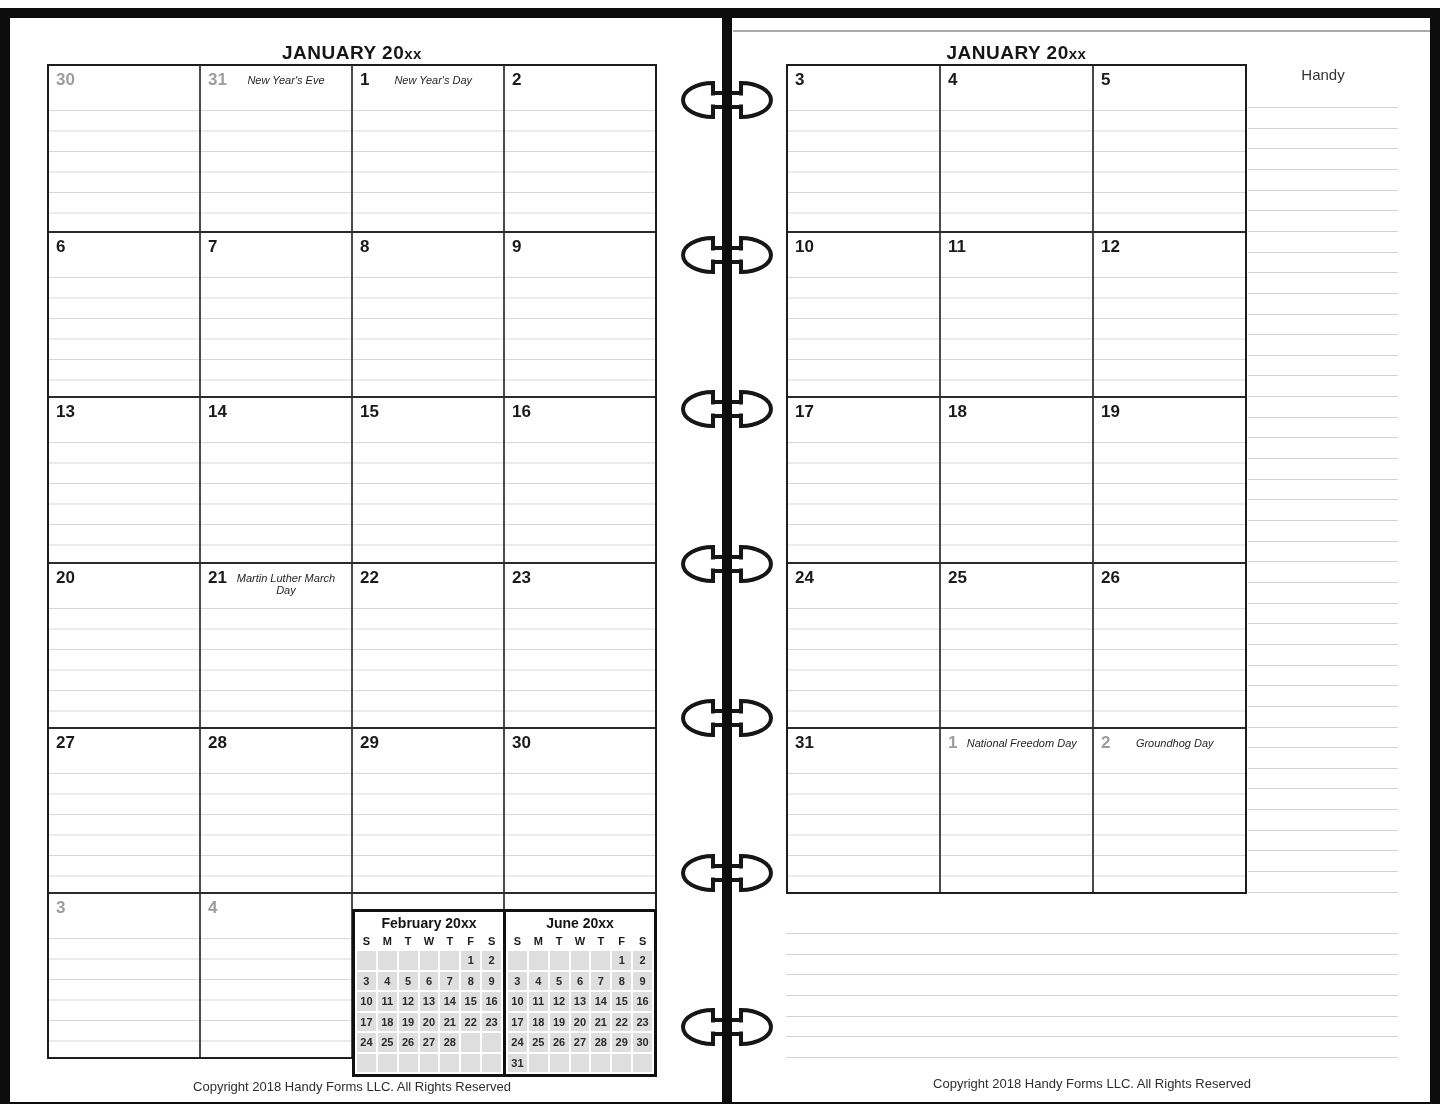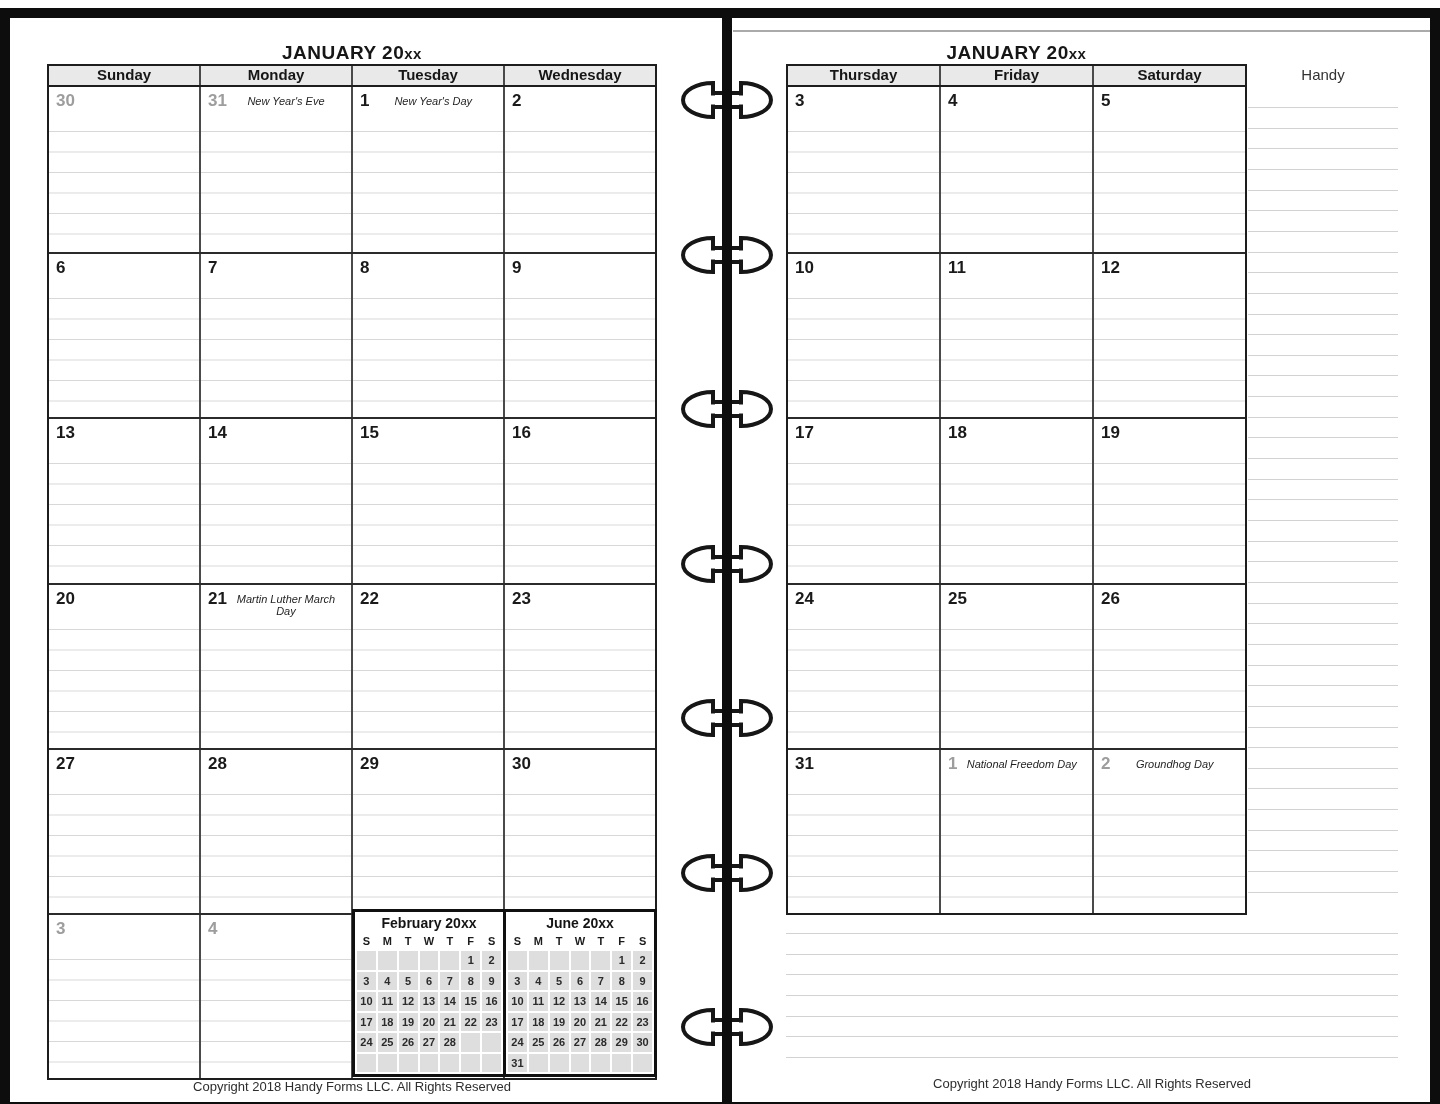--- a/index.html
+++ b/index.html
@@ -65,26 +65,20 @@
 
 <div id="planner">
 
   <div class="edge-line"></div>
 
   <div class="page-title lp-title"><span>JANUARY 20</span><span class="suffix">xx</span></div>
 
   <div class="page-title rp-title"><span>JANUARY 20</span><span class="suffix">xx</span></div>
 
   <div class="cal-table lp-table" id="left-table">
-      <div class="cal-header">
-        <div class="hcell">Sunday</div>
-        <div class="hcell">Monday</div>
-        <div class="hcell">Tuesday</div>
-        <div class="hcell">Wednesday</div>
-      </div>
       <div class="wrow first">
         <div class="dcell">
           <div class="dtop">
             <span class="dnum gray">30</span>
           </div>
           <div class="rlines"></div>
         </div>
         <div class="dcell">
           <div class="dtop">
             <span class="dnum gray">31</span>
@@ -232,25 +226,20 @@
         </div>
         <div class="dcell">
           <div class="dtop">
             <span class="dnum"></span>
           </div>
           <div class="rlines"></div>
         </div>
       </div>
     </div>
   <div class="cal-table rp-table" id="right-table">
-      <div class="cal-header">
-        <div class="hcell">Thursday</div>
-        <div class="hcell">Friday</div>
-        <div class="hcell">Saturday</div>
-      </div>
       <div class="wrow first">
         <div class="dcell">
           <div class="dtop">
             <span class="dnum">3</span>
           </div>
           <div class="rlines"></div>
         </div>
         <div class="dcell">
           <div class="dtop">
             <span class="dnum">4</span>

